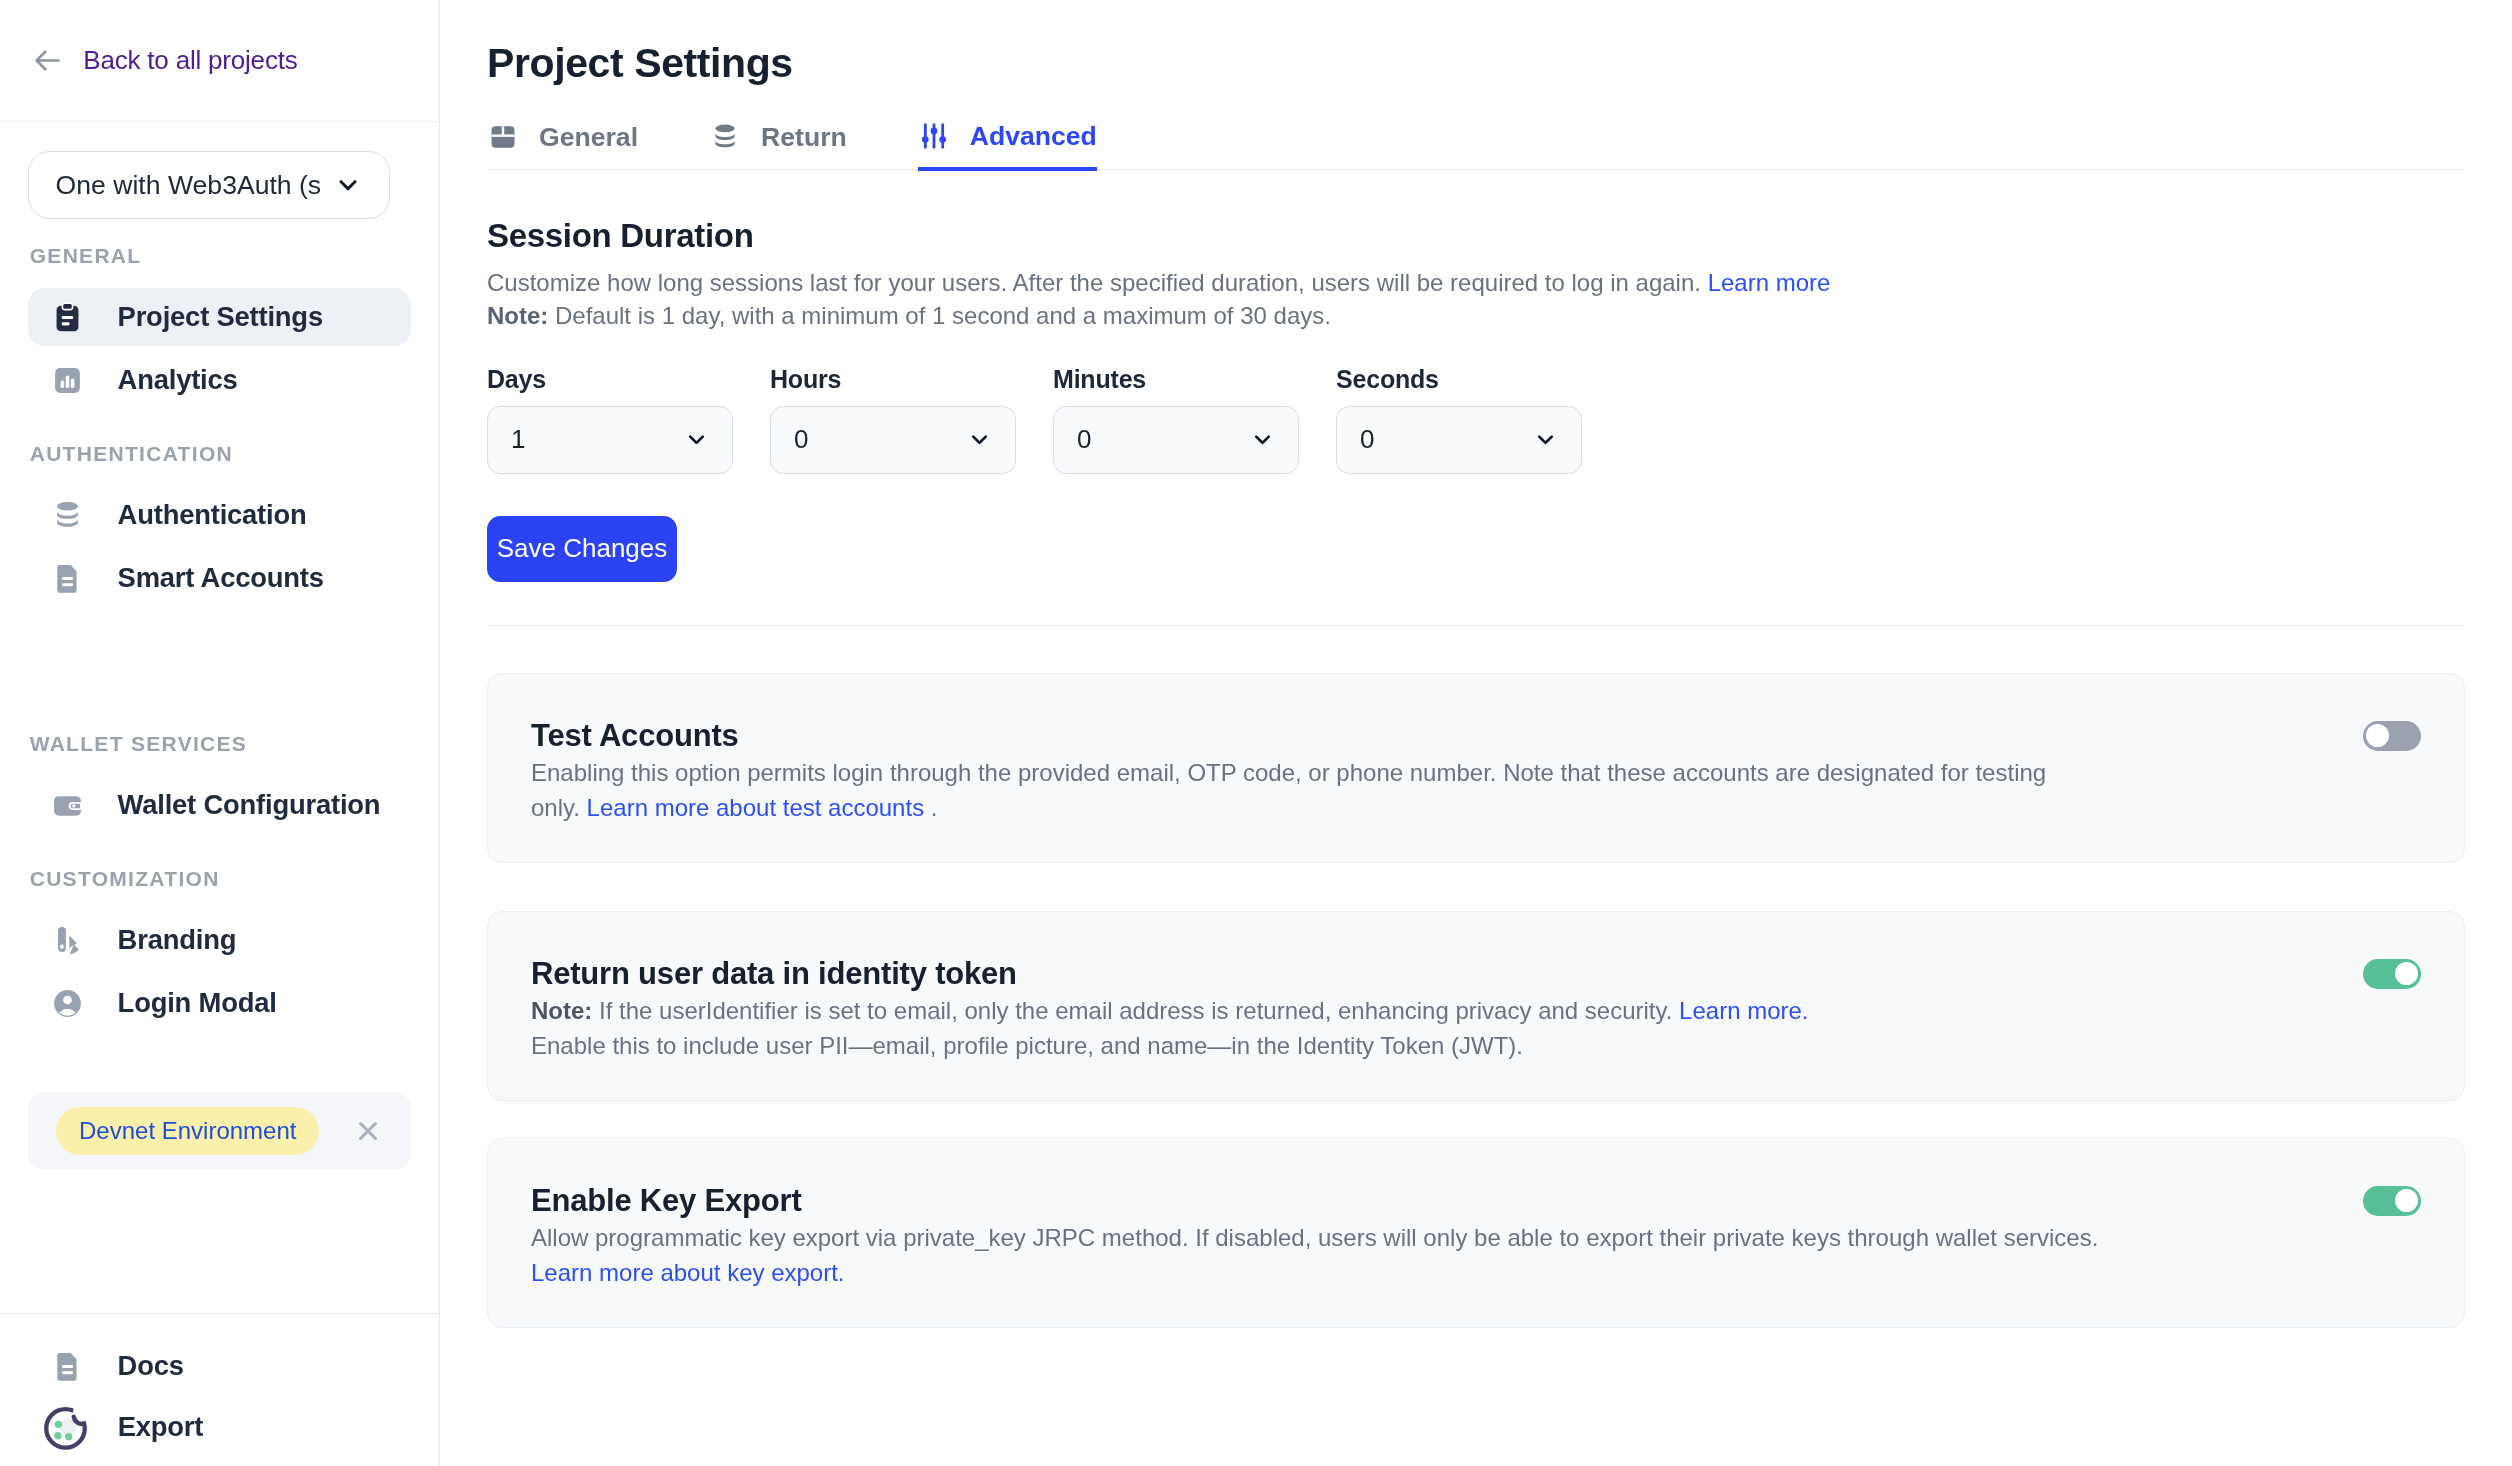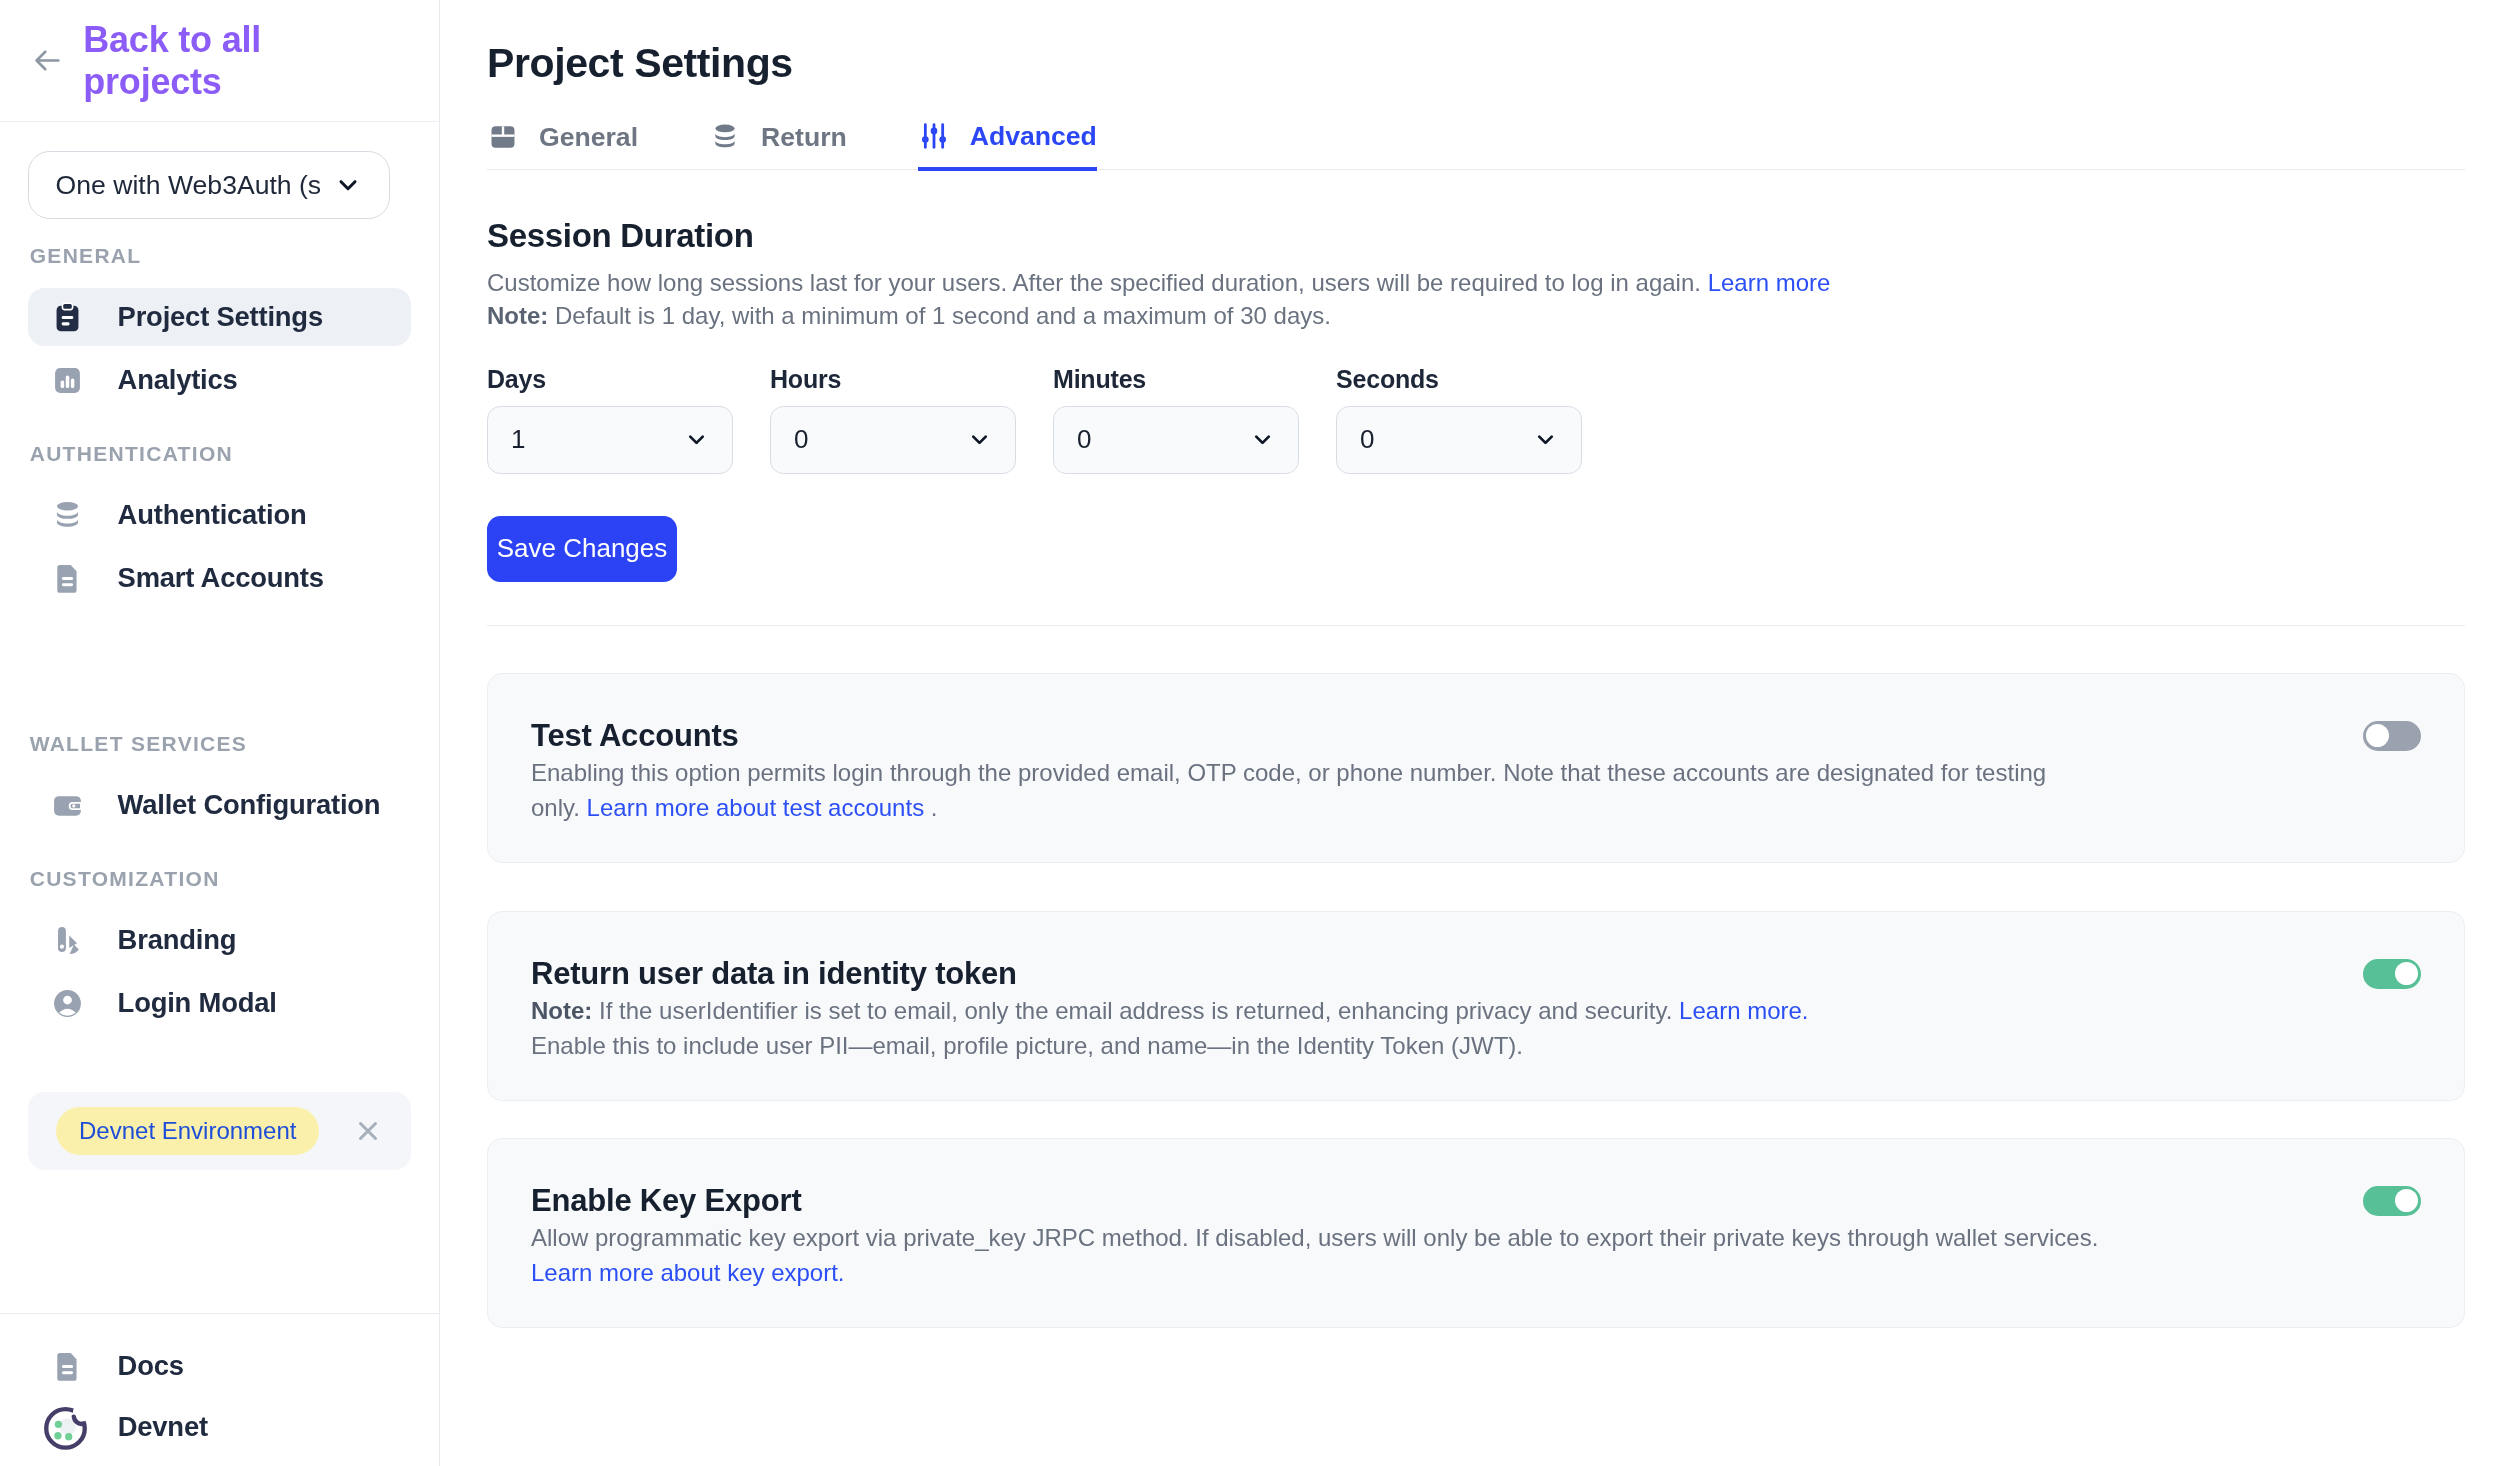--- a/index.html
+++ b/index.html
@@ -19,21 +19,21 @@
     display: flex; flex-direction: column;
   }
   .side-header {
     height: 122px; min-height: 122px;
     border-bottom: 1.7px solid #eef0f3;
     display: flex; align-items: center;
     padding: 0 30px; gap: 18.3px;
     cursor: pointer;
   }
   .side-header .back-arrow { width: 35px; height: 35px; color: #8e97a4; }
-  .back-label { font-size: 36px; font-weight: 700; color: #8b5cf6; letter-spacing: -0.2px; }
+  .back-label { font-size: 26px; font-weight: 400; color: #4c1d95; letter-spacing: -0.2px; }
 
   .side-body { flex: 1; padding: 0 28px; overflow: hidden; }
 
   .proj-btn {
     margin-top: 29px; width: 362px; height: 68px;
     border: 1.7px solid #d6dbe2; border-radius: 21.6px; background: #fff;
     display: flex; align-items: center; padding: 0 26.6px; gap: 13.3px;
     cursor: pointer;
   }
   .proj-name {
@@ -275,21 +275,21 @@
       <div class="foot-item">
         <svg class="cookie" viewBox="0 0 24 24">
           <circle cx="12" cy="12.4" r="8.4" fill="#fff" stroke="#453e69" stroke-width="1.9"></circle>
           <circle cx="13" cy="11.6" r="3.6" fill="#eef1f4"></circle>
           <circle cx="19.2" cy="5.4" r="4" fill="#fff"></circle>
           <path d="M15.6 7.3a4 4 0 0 0 3.3 3.2" fill="none" stroke="#453e69" stroke-width="1.9" stroke-linecap="round"></path>
           <circle cx="8.9" cy="10.6" r="1.6" fill="#6fcf97"></circle>
           <circle cx="8.7" cy="15.6" r="1.6" fill="#6fcf97"></circle>
           <circle cx="13.4" cy="16" r="1.6" fill="#6fcf97"></circle>
         </svg>
-        <span>Devnet</span>
+        <span>Export</span>
       </div>
     </div>
 
   </aside>
 
   <main class="main">
 
     <h1 class="page-title">Project Settings</h1>
 
     <nav class="tabs">

